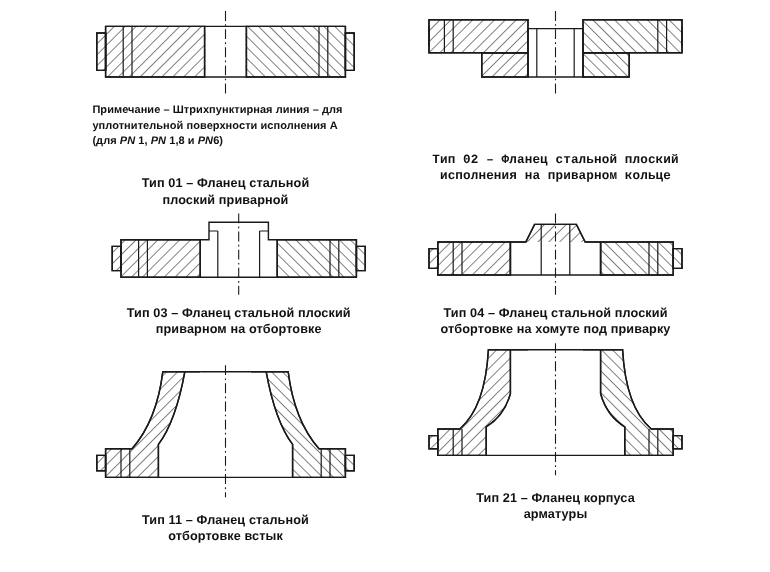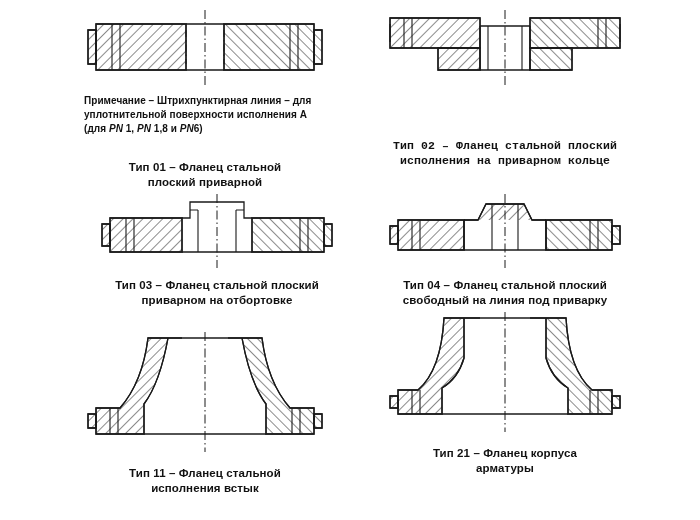--- a/index.html
+++ b/index.html
@@ -211,21 +211,21 @@
         <path d="M104,30 L118,30 L126,14 L164,14 L172,30 L186,30"></path>
         <path d="M104,60 L186,60"></path>
         <path d="M104,30 L104,60 M186,30 L186,60"></path>
         <path d="M132,14 L132,60 M158,14 L158,60" stroke-width="1.1"></path>
 
         <path d="M145,4 L145,78" stroke-dasharray="9,3,1.5,3" stroke-width="1"></path>
       </g>
     </svg>
     <div class="caption" style="top:88px;">
       <div>Тип 04 – Фланец стальной плоский</div>
-      <div>свободный на линия под приварку</div>
+      <div>отбортовке на хомуте под приварку</div>
     </div>
   </div>
 
   <div class="cell" style="left:60px; top:330px; width:290px; height:180px;">
     <svg class="fig" width="290" height="130" viewBox="0 0 290 130">
       <defs>
         <pattern id="h5a" width="7" height="7" patternTransform="rotate(45)" patternUnits="userSpaceOnUse">
           <line x1="0" y1="0" x2="0" y2="7" stroke="#1a1a1a" stroke-width="1"></line>
         </pattern>
         <pattern id="h5b" width="7" height="7" patternTransform="rotate(-45)" patternUnits="userSpaceOnUse">
@@ -247,21 +247,21 @@
         <path d="M232,78 L232,104 M240,78 L240,104" stroke-width="1.1"></path>
 
         <path d="M122,8 L168,8"></path>
         <path d="M84,104 L206,104"></path>
 
         <path d="M145,2 L145,122" stroke-dasharray="9,3,1.5,3" stroke-width="1"></path>
       </g>
     </svg>
     <div class="caption" style="top:136px;">
       <div>Тип 11 – Фланец стальной</div>
-      <div>исполнения встык</div>
+      <div>отбортовке встык</div>
     </div>
   </div>
 
   <div class="cell" style="left:360px; top:310px; width:290px; height:180px;">
     <svg class="fig" width="290" height="130" viewBox="0 0 290 130">
       <defs>
         <pattern id="h6a" width="7" height="7" patternTransform="rotate(45)" patternUnits="userSpaceOnUse">
           <line x1="0" y1="0" x2="0" y2="7" stroke="#1a1a1a" stroke-width="1"></line>
         </pattern>
         <pattern id="h6b" width="7" height="7" patternTransform="rotate(-45)" patternUnits="userSpaceOnUse">

